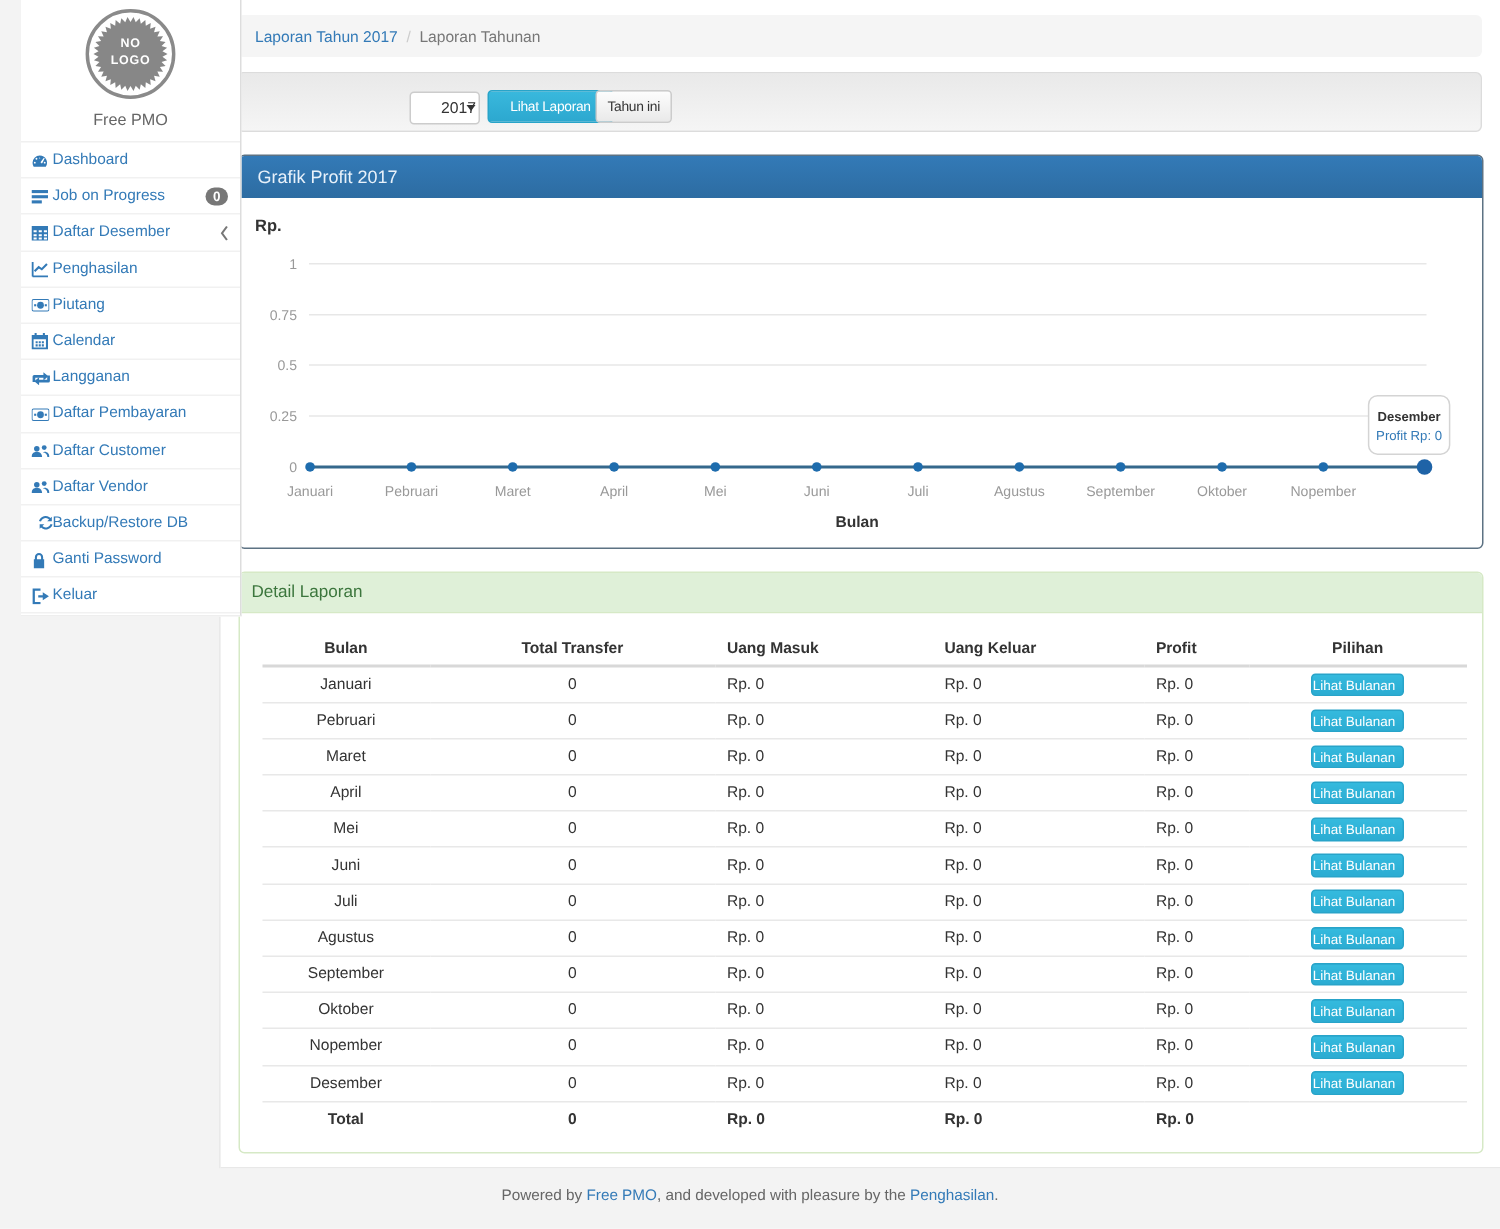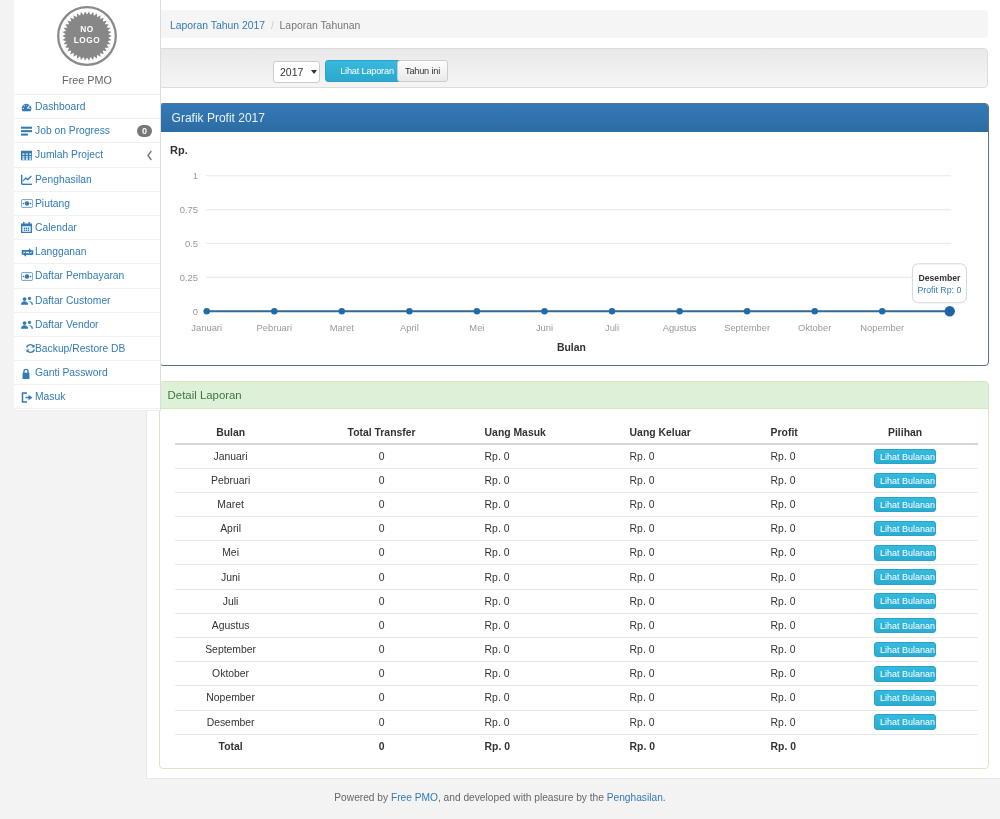--- a/index.html
+++ b/index.html
@@ -13,37 +13,37 @@
 ul.menu { list-style:none; }
 ul.menu li { height:24.2px; border-bottom:1px solid #f1f1f1; position:relative; }
 ul.menu li a { display:block; font-size:10.3px; line-height:24.5px; padding-left:21px; color:#337ab7; }
 ul.menu li svg.ic { position:absolute; left:7px; top:6.5px; }
 .badge0 { position:absolute; right:8px; top:6px; background:#777; color:#fff; font-size:9px; font-weight:bold; line-height:12px; padding:0 5px; border-radius:8px; }
 
 #crumb { position:absolute; left:11px; top:9.5px; width:830px; height:28px; background:#f5f5f5; border-radius:4px; font-size:10.4px; line-height:28px; padding-top:2px; padding-left:12px; color:#777; }
 
 #well { position:absolute; left:11px; top:48px; width:830px; height:40px; background:linear-gradient(#e9e9e9,#f5f5f5); border:1px solid #dcdcdc; border-radius:4px; }
 #well .lbl { position:absolute; left:8px; top:0; line-height:44px; font-size:10.2px; font-weight:bold; color:#337ab7; }
-#well select.yr { position:absolute; left:114px; top:12px; width:47px; height:21.5px; font-size:10.5px; font-family:"Liberation Sans",sans-serif; border:1px solid #ccc; border-radius:3px; background:#fff; color:#333; padding-left:6px; appearance:none; -webkit-appearance:none; }
+#well select.yr { position:absolute; left:114px; top:12px; width:47px; height:21.5px; font-size:10.5px; font-family:"Liberation Sans",sans-serif; border:1px solid #ccc; border-radius:3px; background:#fff; color:#333; padding-left:20px; appearance:none; -webkit-appearance:none; }
 #well .caret { position:absolute; left:152px; top:21px; width:0; height:0; border-left:3.5px solid transparent; border-right:3.5px solid transparent; border-top:4px solid #333; }
 .btn { display:inline-block; font-size:9.2px; letter-spacing:-0.2px; text-align:center; border-radius:3px; border:1px solid transparent; }
 #btn-lihat { position:absolute; left:166px; top:11px; width:84px; height:21.5px; line-height:20px; color:#fff; background:linear-gradient(#39b8dd,#2ca8cf); border-color:#28a4c9; }
 #btn-tahun { position:absolute; left:238px; top:11px; width:51px; height:21.5px; line-height:20px; color:#333; background:linear-gradient(#fdfdfd,#e9e9e9); border-color:#ccc; }
 
 #chartpanel { position:absolute; left:11.6px; top:103px; width:830px; height:263px; border:1px solid #5d7283; border-radius:4px; background:#fff; }
 #chartpanel .hd { height:28px; background:linear-gradient(#337ab7,#2d6ca2); border-radius:3px 3px 0 0; color:#e8f1fa; font-size:12px; line-height:28px; padding-left:12px; }
 
 #detailpanel { position:absolute; left:11.6px; top:381px; width:830px; height:388px; border:1px solid #d6e9c6; border-radius:4px; background:#fff; }
 #detailpanel .hd { height:27px; background:#dff0d8; border-bottom:1px solid #d6e9c6; border-radius:3px 3px 0 0; color:#3c763d; font-size:11.4px; line-height:27px; padding-left:8px; }
 table.tbl { position:absolute; left:15px; top:34px; width:803px; border-collapse:collapse; table-layout:fixed; font-size:10.4px; color:#333; }
 table.tbl th { font-weight:bold; height:28px; padding:6px 8px 0 8px; border-bottom:2px solid #d8d8d8; }
 table.tbl td { height:24.2px; padding:0 8px; border-bottom:1px solid #e8e8e8; }
 table.tbl tr.total td { font-weight:bold; border-bottom:none; }
 .c { text-align:center; } .r { text-align:left; }
-.btn-b { display:inline-block; white-space:nowrap; width:62px; height:15.5px; line-height:14.5px; font-size:9px; color:#fff; text-align:right; background:linear-gradient(#35bade,#2bacd2); border:1px solid #28a4c9; border-radius:3px; }
+.btn-b { display:inline-block; white-space:nowrap; width:62px; height:15.5px; line-height:14.5px; font-size:9px; color:#fff; text-align:left; background:linear-gradient(#35bade,#2bacd2); border:1px solid #28a4c9; border-radius:3px; }
 #footer { position:absolute; left:0; top:779px; width:1000px; height:40px; background:#f3f3f3; text-align:center; font-size:10.2px; color:#666; line-height:38px; }
 </style>
 </head>
 <body>
 <div id="main">
   <div id="crumb"><a href="#">Laporan Tahun 2017</a><span style="color:#ccc;"> &nbsp;/&nbsp; </span>Laporan Tahunan</div>
   <div id="well">
     <select class="yr"><option>2017</option></select>
       <span class="caret"></span>
     <span class="btn" id="btn-lihat">Lihat Laporan</span>
@@ -258,21 +258,21 @@
         </svg>
         <a href="#">Job on Progress</a>
         <span class="badge0">0</span>
       </li>
     <li>
         <svg class="ic" width="11" height="11" viewBox="0 0 16 16">
           <g fill="#337ab7">
             <path d="M0 1h16v14H0V1zm2 4h3v2H2V5zm5 0h3v2H7V5zm5 0h3v2h-3V5zM2 9h3v2H2V9zm5 0h3v2H7V9zm5 0h3v2h-3V9zm-10 3h3v2H2v-2zm5 0h3v2H7v-2zm5 0h3v2h-3v-2z" fill-rule="evenodd"></path>
           </g>
         </svg>
-        <a href="#">Jumlah Project</a>
+        <a href="#">Daftar Desember</a>
         <svg style="position:absolute;right:8px;top:7px" width="5" height="11" viewBox="0 0 5 11">
           <path d="M4.3 1 L1 5.5 L4.3 10" fill="none" stroke="#777" stroke-width="1.4"></path>
         </svg>
       </li>
     <li>
         <svg class="ic" width="11" height="11" viewBox="0 0 16 16">
           <path fill="none" stroke="#337ab7" stroke-width="2" d="M1 15V1"></path>
           <path fill="none" stroke="#337ab7" stroke-width="2" d="M1 15h15"></path>
           <path fill="none" stroke="#337ab7" stroke-width="2" d="M3 10l4-4 3 2 5-5"></path>
         </svg>
@@ -341,18 +341,18 @@
     <li>
         <svg class="ic" width="10" height="11" viewBox="0 0 14 16">
           <path fill="#337ab7" d="M3 7V5a4 4 0 1 1 8 0v2h1v9H2V7h1zm2 0h4V5a2 2 0 1 0-4 0v2z"></path>
         </svg>
         <a href="#">Ganti Password</a>
       </li>
     <li>
         <svg class="ic" width="12" height="11" viewBox="0 0 16 14">
           <path fill="#337ab7" d="M1 0 H8 V2 H3 V12 H8 V14 H1 Z M10 3.5 L15.5 7 L10 10.5 V8 H6 V6 H10 Z"></path>
         </svg>
-        <a href="#">Masuk</a>
+        <a href="#">Keluar</a>
       </li>
   </ul>
 </div>
 <div id="sbline"></div>
 <div id="footer">Powered by <a href="#">Free PMO</a>, and developed with pleasure by the <a href="#">Penghasilan</a>.</div>
 
 </body></html>

